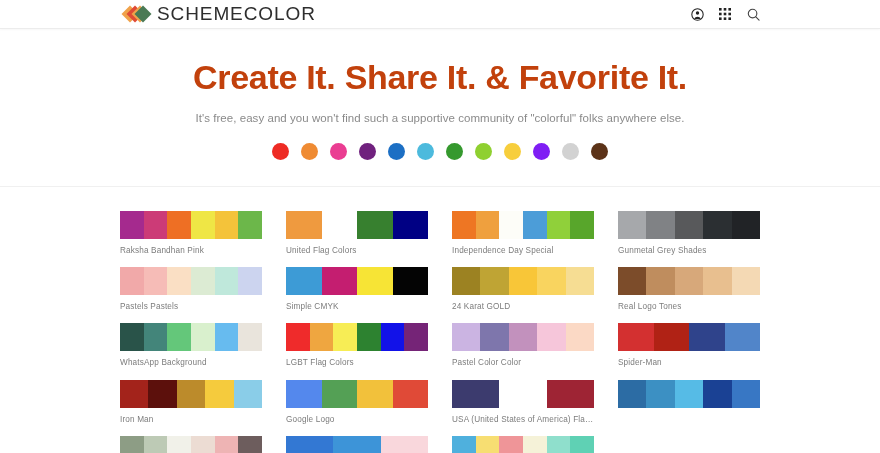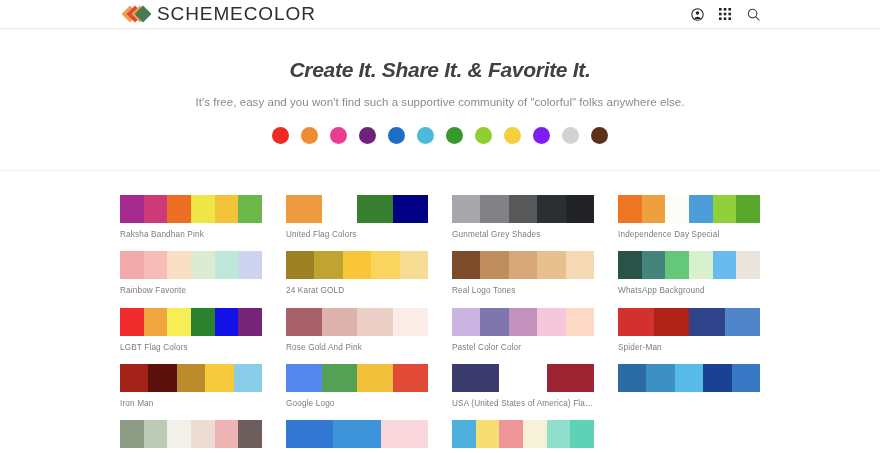--- a/index.html
+++ b/index.html
@@ -79,26 +79,25 @@
 
   
   .hero {
     background: #ffffff;
     padding-top: 28px;
     padding-bottom: 26px;
     text-align: center;
     border-bottom: 1px solid #f0f0f0;
   }
   .hero-title {
-    font-size: 21px;
+    font-size: 34px;
     font-weight: 700;
-    color: #404040;
+    color: #c2410c;
     letter-spacing: -0.3px;
     line-height: 1.2;
-    font-style: italic;
   }
   .hero-sub {
     margin-top: 14px;
     font-size: 11.5px;
     color: #8a8a8a;
     font-weight: 400;
     letter-spacing: 0.05px;
   }
   .dot-row {
     margin-top: 19px;
@@ -226,49 +225,58 @@
         <div class="swatches">
           <span style="background: rgb(239, 154, 63);"></span>
           <span style="background: rgb(255, 255, 255);"></span>
           <span style="background: rgb(55, 128, 47);"></span>
           <span style="background: rgb(0, 0, 132);"></span>
         </div>
         <div class="card-label">United Flag Colors</div>
       </div>
       <div class="card">
         <div class="swatches">
-          <span style="background: rgb(166, 168, 171);"></span>
-          <span style="background: rgb(128, 130, 133);"></span>
-          <span style="background: rgb(88, 89, 91);"></span>
-          <span style="background: rgb(43, 47, 50);"></span>
-          <span style="background: rgb(33, 35, 38);"></span>
-        </div>
-        <div class="card-label">Gunmetal Grey Shades</div>
-      </div>
-      <div class="card">
-        <div class="swatches">
           <span style="background: rgb(238, 118, 35);"></span>
           <span style="background: rgb(239, 160, 62);"></span>
           <span style="background: rgb(253, 253, 248);"></span>
           <span style="background: rgb(76, 157, 216);"></span>
           <span style="background: rgb(144, 208, 58);"></span>
           <span style="background: rgb(88, 166, 43);"></span>
         </div>
         <div class="card-label">Independence Day Special</div>
       </div>
       <div class="card">
         <div class="swatches">
+          <span style="background: rgb(166, 168, 171);"></span>
+          <span style="background: rgb(128, 130, 133);"></span>
+          <span style="background: rgb(88, 89, 91);"></span>
+          <span style="background: rgb(43, 47, 50);"></span>
+          <span style="background: rgb(33, 35, 38);"></span>
+        </div>
+        <div class="card-label">Gunmetal Grey Shades</div>
+      </div>
+      <div class="card">
+        <div class="swatches">
           <span style="background: rgb(241, 169, 169);"></span>
           <span style="background: rgb(246, 188, 183);"></span>
           <span style="background: rgb(250, 223, 196);"></span>
           <span style="background: rgb(220, 235, 211);"></span>
           <span style="background: rgb(191, 232, 219);"></span>
           <span style="background: rgb(204, 212, 239);"></span>
         </div>
-        <div class="card-label">Rainbow Favorite</div>
+        <div class="card-label">Pastels Pastels</div>
+      </div>
+      <div class="card">
+        <div class="swatches">
+          <span style="background: rgb(61, 155, 214);"></span>
+          <span style="background: rgb(196, 30, 112);"></span>
+          <span style="background: rgb(247, 228, 53);"></span>
+          <span style="background: rgb(4, 4, 4);"></span>
+        </div>
+        <div class="card-label">Simple CMYK</div>
       </div>
       <div class="card">
         <div class="swatches">
           <span style="background: rgb(156, 130, 34);"></span>
           <span style="background: rgb(191, 164, 52);"></span>
           <span style="background: rgb(248, 198, 56);"></span>
           <span style="background: rgb(249, 212, 95);"></span>
           <span style="background: rgb(246, 221, 147);"></span>
         </div>
         <div class="card-label">24 Karat GOLD</div>
@@ -300,29 +308,20 @@
           <span style="background: rgb(239, 166, 64);"></span>
           <span style="background: rgb(247, 237, 85);"></span>
           <span style="background: rgb(45, 130, 48);"></span>
           <span style="background: rgb(18, 18, 232);"></span>
           <span style="background: rgb(117, 36, 119);"></span>
         </div>
         <div class="card-label">LGBT Flag Colors</div>
       </div>
       <div class="card">
         <div class="swatches">
-          <span style="background: rgb(168, 96, 105);"></span>
-          <span style="background: rgb(221, 178, 173);"></span>
-          <span style="background: rgb(236, 207, 199);"></span>
-          <span style="background: rgb(251, 236, 232);"></span>
-        </div>
-        <div class="card-label">Rose Gold And Pink</div>
-      </div>
-      <div class="card">
-        <div class="swatches">
           <span style="background: rgb(203, 180, 226);"></span>
           <span style="background: rgb(126, 118, 172);"></span>
           <span style="background: rgb(194, 145, 189);"></span>
           <span style="background: rgb(246, 198, 218);"></span>
           <span style="background: rgb(251, 217, 197);"></span>
         </div>
         <div class="card-label">Pastel Color Color</div>
       </div>
       <div class="card">
         <div class="swatches">

